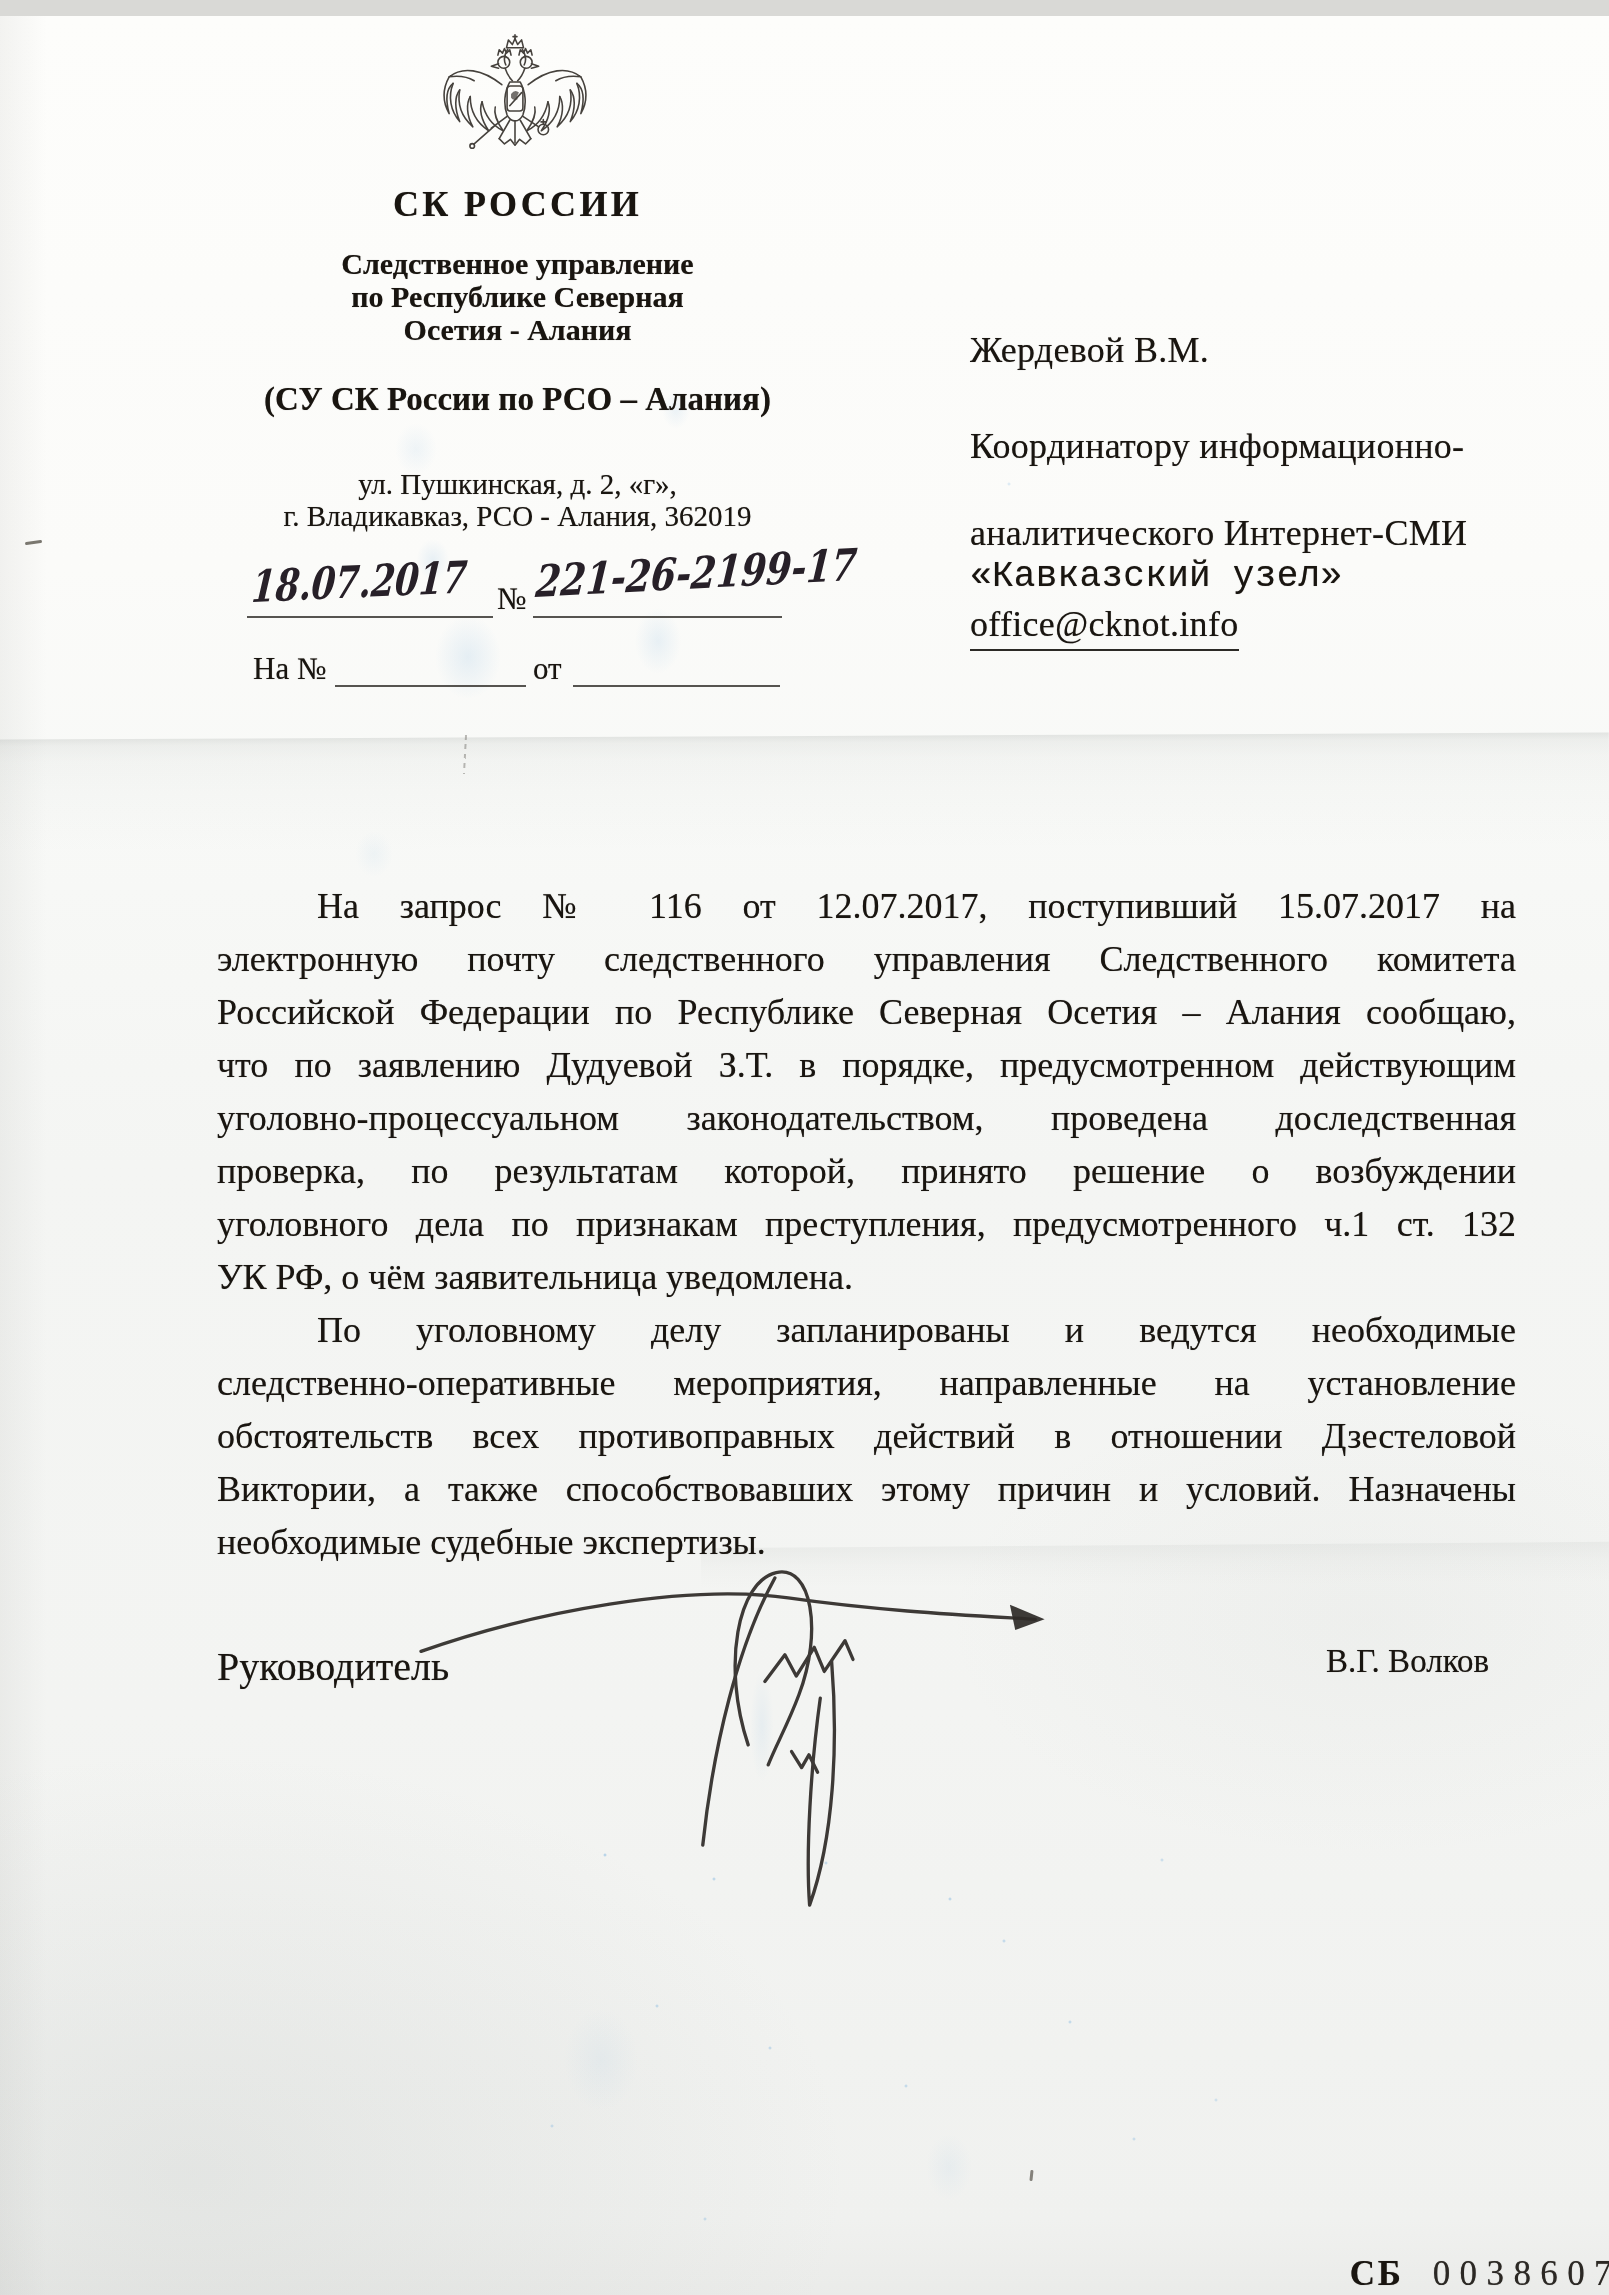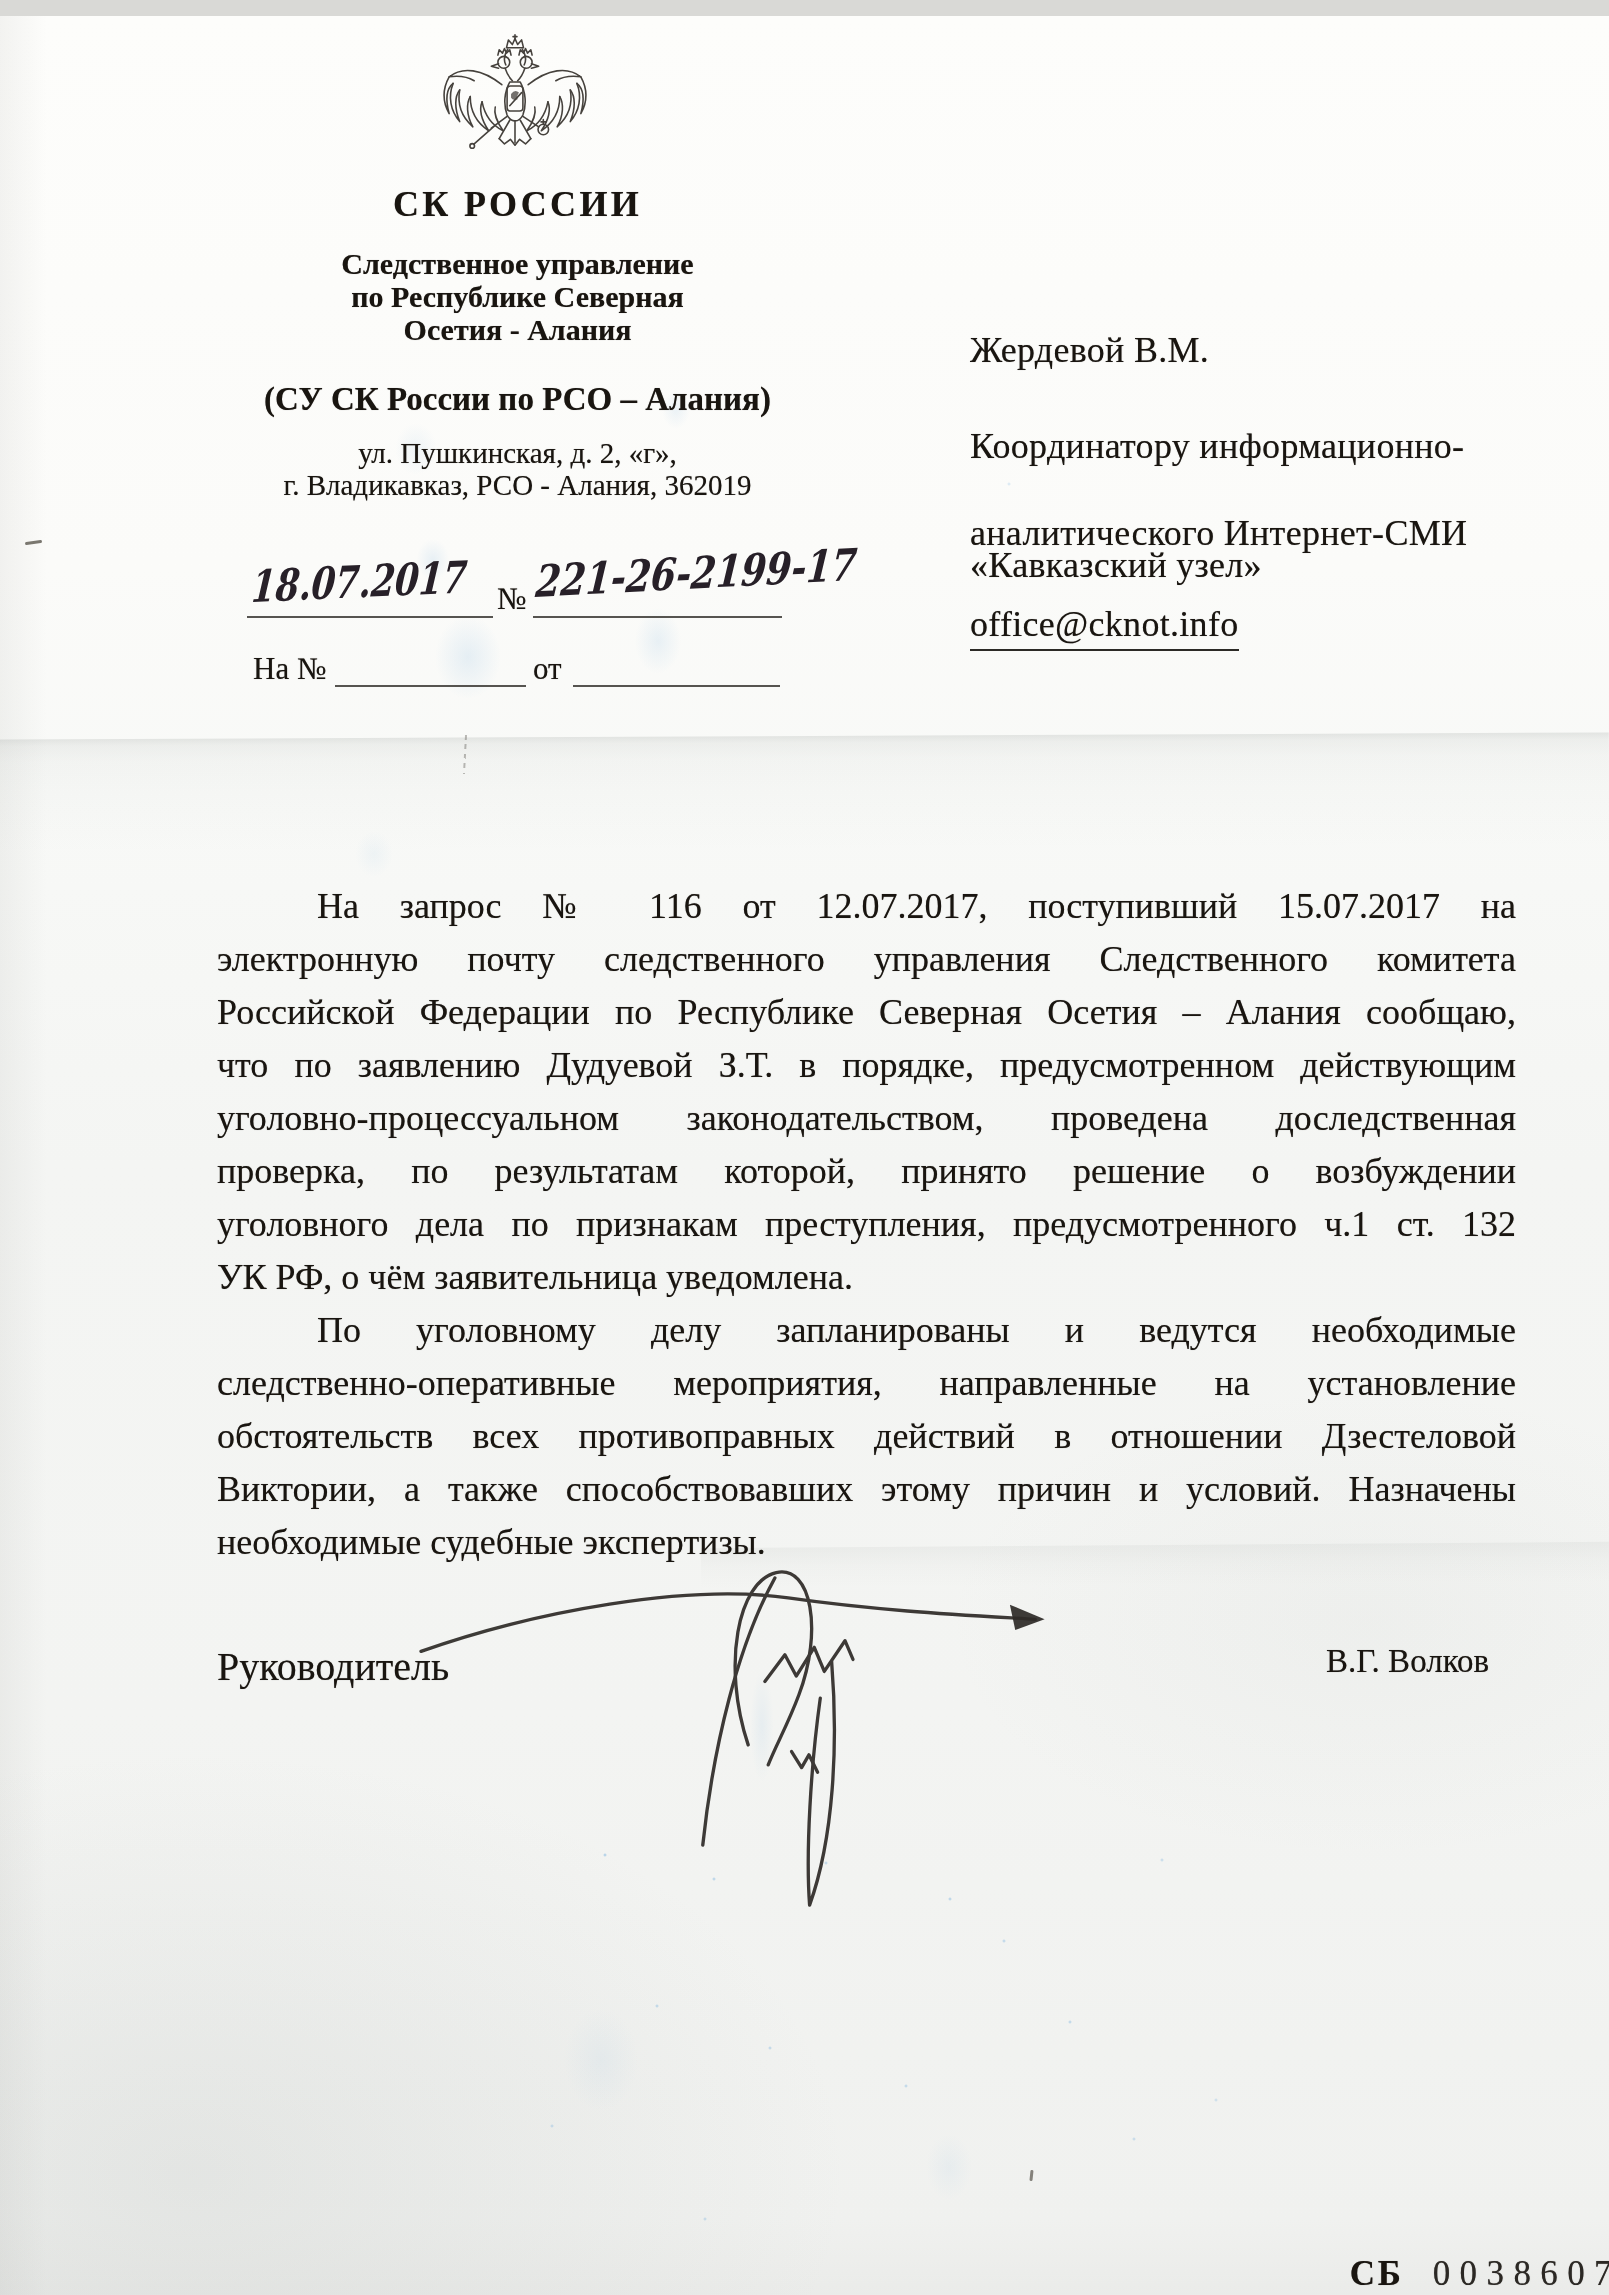--- a/index.html
+++ b/index.html
@@ -58,40 +58,40 @@
     background:repeating-linear-gradient(180deg,#6b6862 0 4.7px, transparent 4.7px 9.4px);transform:rotate(3deg);}
   
   .ink{text-shadow:0 0 0.7px rgba(25,20,15,0.55);}
   .emblem{position:absolute;left:436px;top:10.7px;width:158px;height:147px;}
   .lh-org-top{position:absolute;left:220px;top:167px;width:595px;text-align:center;
     font-weight:700;font-size:36px;letter-spacing:3.3px;}
   .lh-org{position:absolute;left:220px;top:231px;width:595px;text-align:center;
     font-weight:700;font-size:30px;line-height:33px;}
   .lh-abbr{position:absolute;left:220px;top:365px;width:595px;text-align:center;
     font-weight:700;font-size:33px;}
-  .lh-addr{position:absolute;left:220px;top:421px;width:595px;text-align:center;
+  .lh-addr{position:absolute;left:220px;top:452px;width:595px;text-align:center;
     font-size:29px;line-height:32px;}
   .rule{position:absolute;height:2px;background:#3f3c38;opacity:.88;}
   .rule-date{left:247px;top:600px;width:246px;}
   .rule-number{left:533px;top:600px;width:249px;}
   .rule-ref1{left:335px;top:669px;width:191px;}
   .rule-ref2{left:573px;top:669px;width:207px;}
   .hw{position:absolute;font-family:"DejaVu Serif",serif;font-style:italic;font-weight:700;
     color:#272028;white-space:nowrap;transform-origin:left bottom;}
   .hw-date{left:250px;top:545px;font-size:44px;transform:scaleX(0.78) rotate(-2deg) skewX(-8deg);}
   .hw-number{left:534px;top:540px;font-size:44px;transform:scaleX(0.82) rotate(-2.5deg) skewX(-8deg);}
   .no-sign{position:absolute;left:497px;top:565px;font-size:31px;}
   .ref-na{position:absolute;left:253px;top:635px;font-size:31px;}
   .ref-ot{left:533px;position:absolute;top:635px;font-size:31px;}
   
   .r-line{position:absolute;left:970px;width:534px;font-size:36px;letter-spacing:0.3px;}
   .r-name{top:313px;}
   .r-t1{top:409px;}
   .r-t2{top:496px;}
-  .r-t3{top:528px;}
+  .r-t3{top:540px;font-family:Liberation Mono, monospace;}
   .r-email{top:587px;}
   .r-email span{display:inline-block;border-bottom:2.7px solid #2c2a26;padding-bottom:4px;}
   
   .body-text{position:absolute;left:217px;top:864px;width:1299px;font-size:36px;}
   .bl{height:53px;line-height:53px;text-align:justify;text-align-last:justify;white-space:normal;}
   .bl-first{text-indent:100px;}
   .bl-last{text-align-last:left;}
   
   .sig-label{position:absolute;left:217px;top:1627px;font-size:40px;}
   .sig-name{position:absolute;left:1326px;top:1627px;font-size:33px;}

